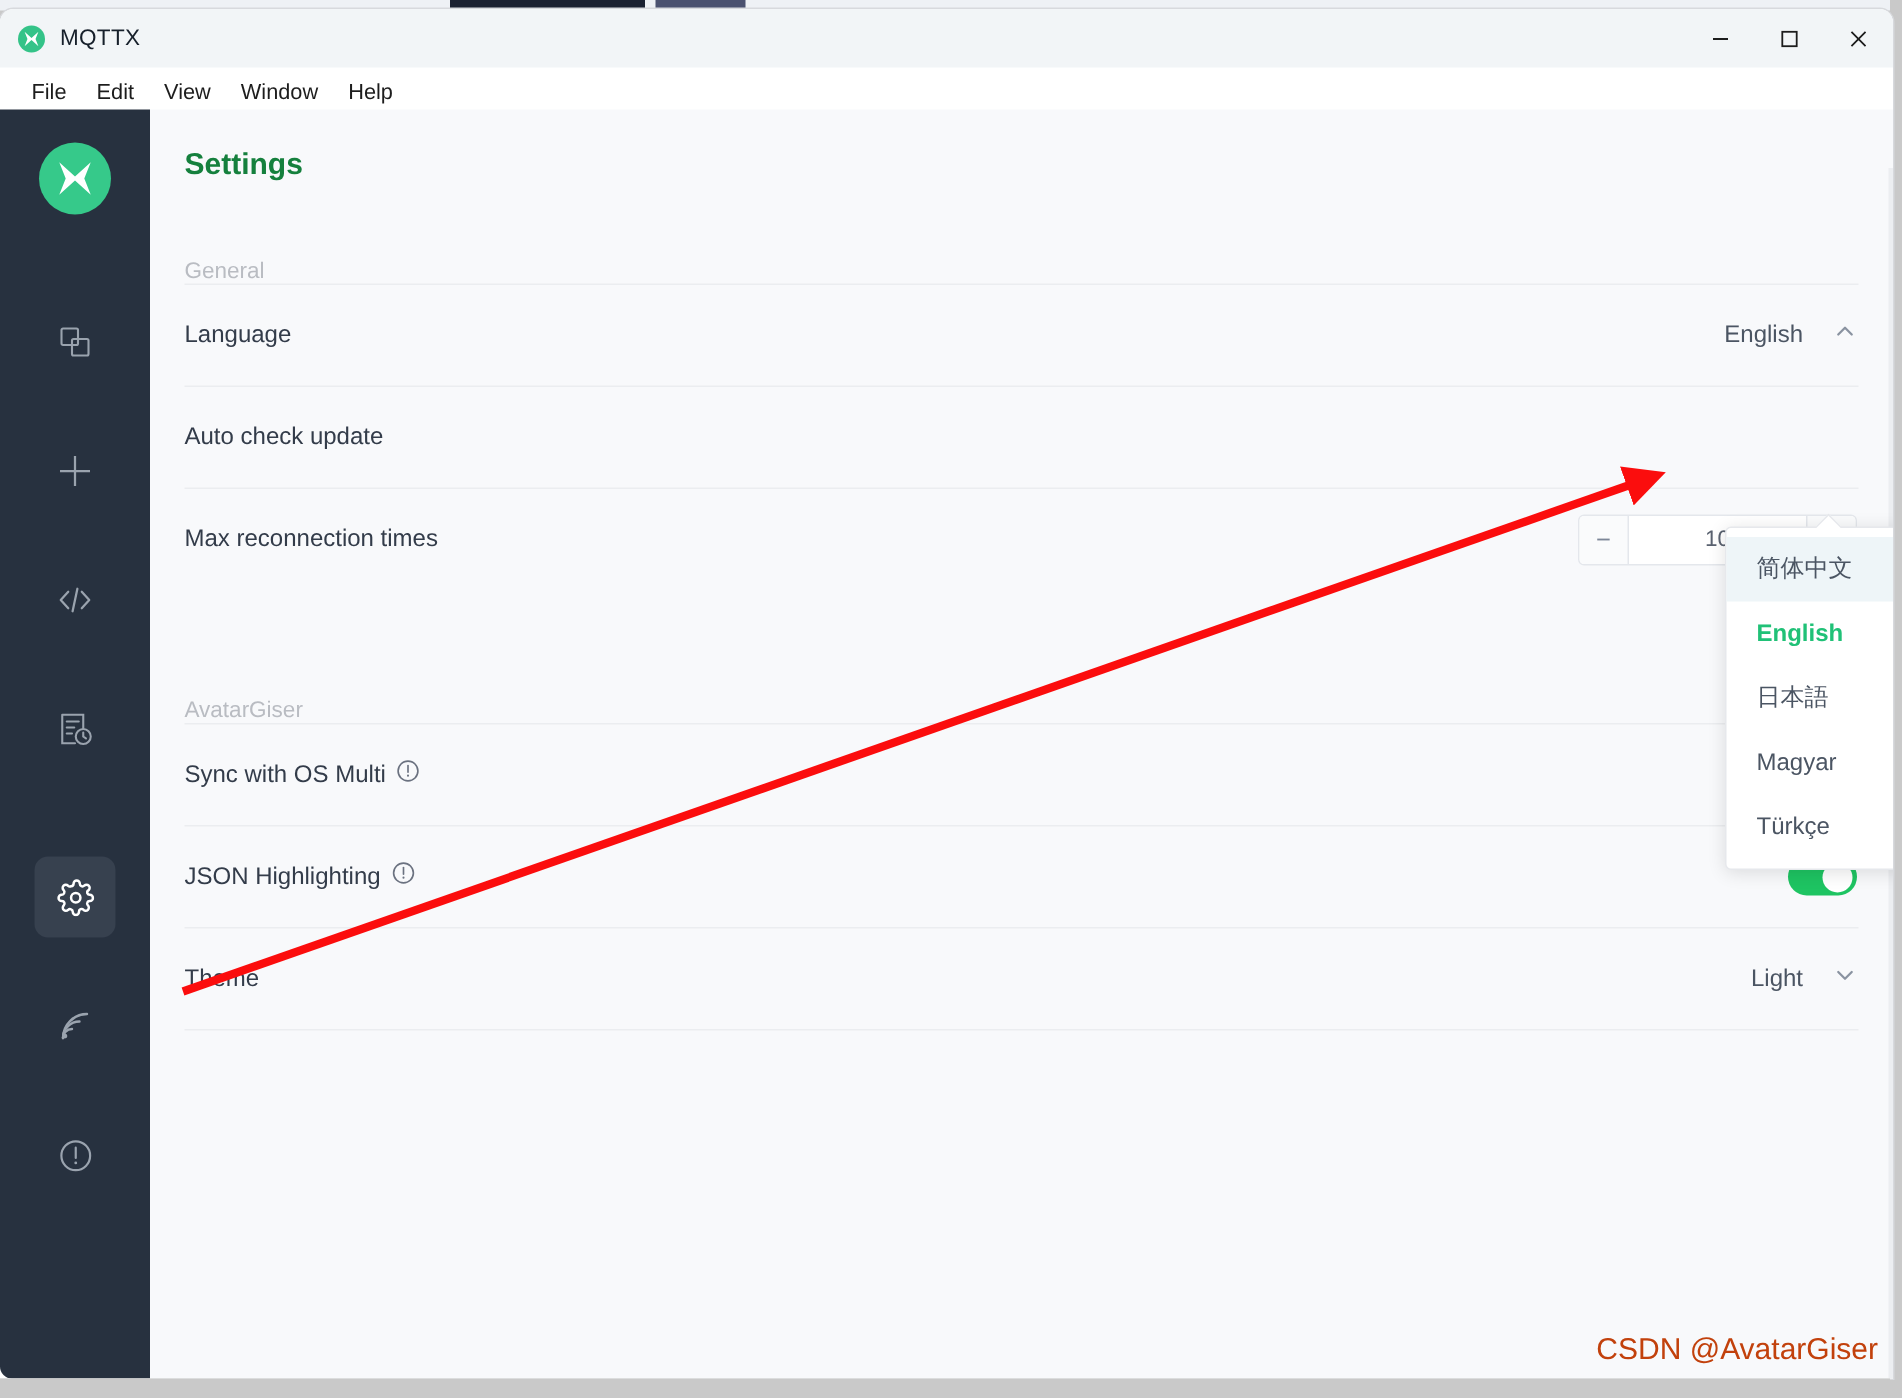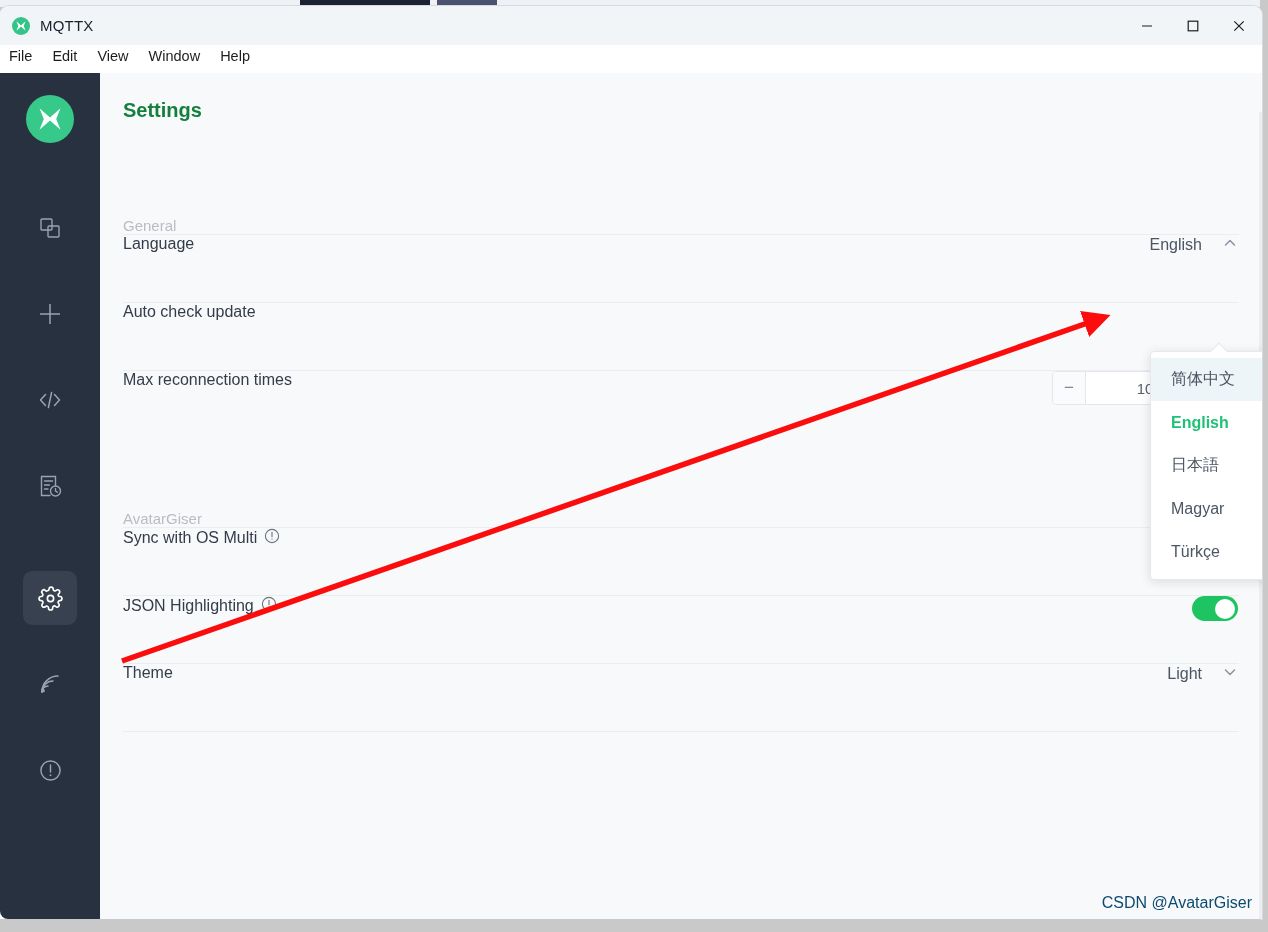--- a/index.html
+++ b/index.html
@@ -74,22 +74,22 @@
     display: flex; align-items: center; justify-content: center;
     cursor: default;
   }
   .winbtn svg { display:block; }
 
   
   .menubar {
     height: 28px;
     background: #ffffff;
     display: flex;
-    align-items: flex-start;
-    padding-left: 0;
+    align-items: flex-end;
+    padding-left: 12px;
     gap: 2px;
   }
   .menu-item {
     font-size: 14.5px;
     color: #1d1d1d;
     padding: 3px 9px;
     border-radius: 3px;
     cursor: default;
   }
 
@@ -141,29 +141,29 @@
     font-weight: bold;
     color: #15803d;
     padding: 26px 0 0 23px;
   }
 
   .section-label {
     font-size: 15px;
     color: #b9bcc2;
     padding-left: 23px;
   }
-  .sec-general { margin-top: 95px; }
+  .sec-general { margin-top: 50px; }
   .sec-appearance { margin-top: 72px; }
 
   .rows { margin: 0 23px 0 23px; }
   .row {
     height: 68px;
     border-top: 1px solid #ebedf0;
     display: flex;
-    align-items: flex-start;
+    align-items: center;
     justify-content: space-between;
     padding-right: 1px;
   }
   .row-label {
     font-size: 16px;
     color: #333c4a;
     display: flex;
     align-items: center;
     gap: 7px;
   }
@@ -272,22 +272,22 @@
     width: 1268px; height: 932px;
     pointer-events: none;
     z-index: 40;
   }
 
   
   .watermark {
     position: absolute;
     right: 10px;
     bottom: 7px;
-    font-size: 16px;
-    color: #0c4a6e;
+    font-size: 20px;
+    color: #c2410c;
     z-index: 25;
   }
   .scrollgutter {
     position: absolute;
     right: 0; top: 39px; bottom: 0;
     width: 3px;
     background: #eceef1;
   }
 
   .taskbar {

